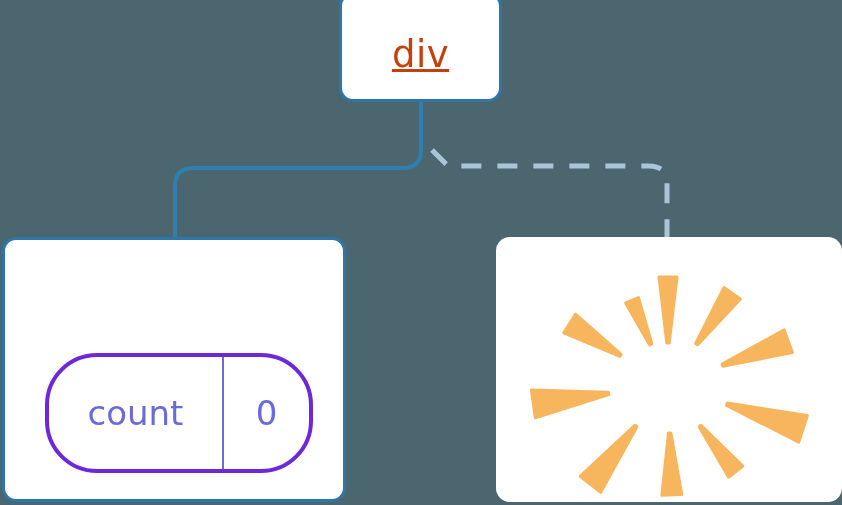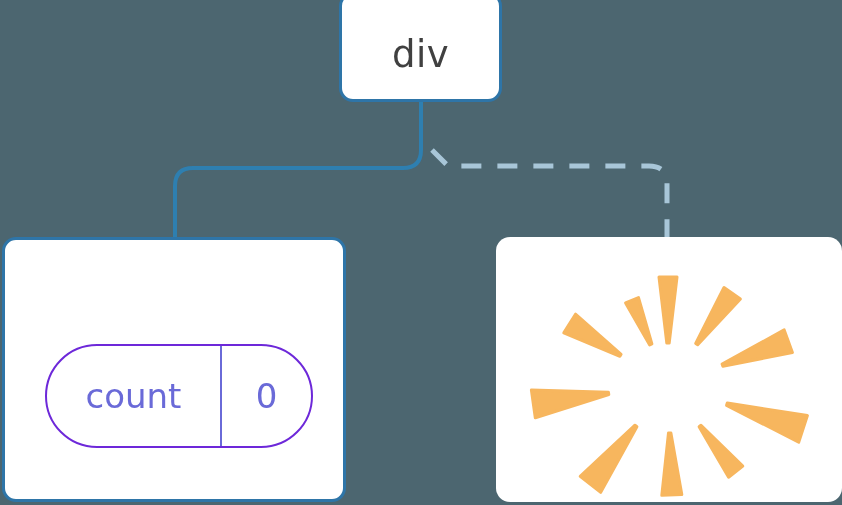--- a/index.html
+++ b/index.html
@@ -43,43 +43,44 @@
     left: 339px;
     top: -8px;
     width: 163px;
     height: 110px;
     border-radius: 14px;
     display: flex;
     align-items: center;
     justify-content: center;
   }
   #node-div .node-label {
-    color: #404040;
+    color: #c2410c;
     font-size: 37px;
     line-height: 1;
     letter-spacing: 0.5px;
     padding-top: 14px;
+    text-decoration: underline;
   }
 
   #node-counter {
     left: 2px;
     top: 237px;
     width: 344px;
     height: 265px;
     border-radius: 14px;
   }
 
   
   .pill {
     position: absolute;
     left: 40px;
-    top: 104px;
+    top: 113px;
     width: 268px;
-    height: 104px;
-    border: 2px solid #6d28d9;
+    height: 120px;
+    border: 4px solid #6d28d9;
     border-radius: 52px;
     box-sizing: border-box;
     display: flex;
     align-items: stretch;
     background: transparent;
   }
   .pill-key {
     width: 175px;
     display: flex;
     align-items: center;

